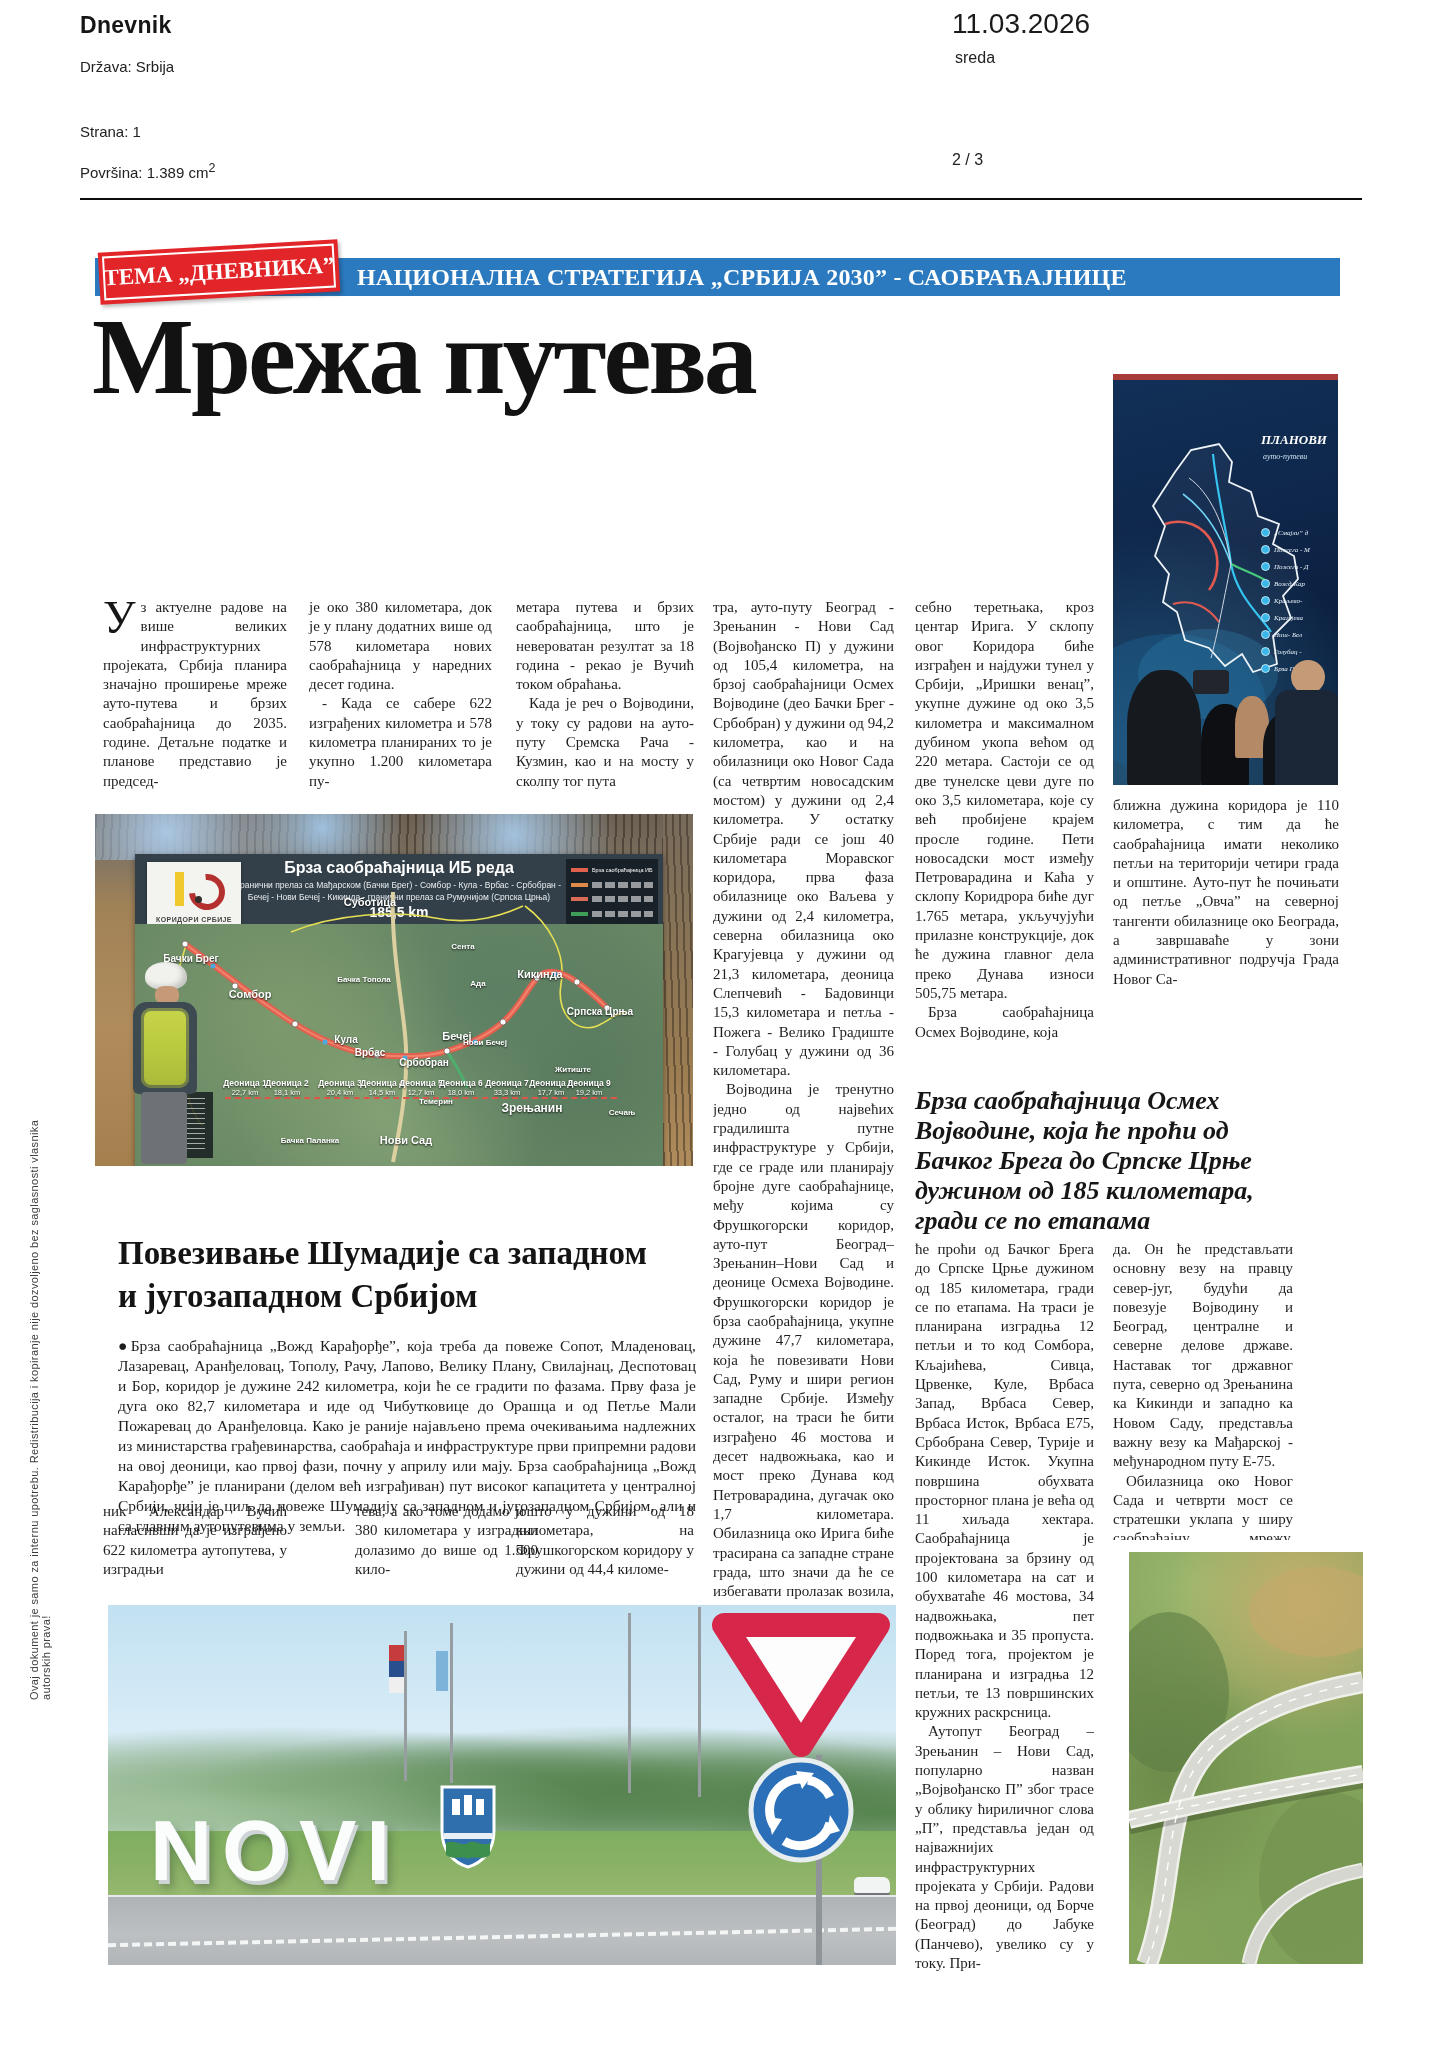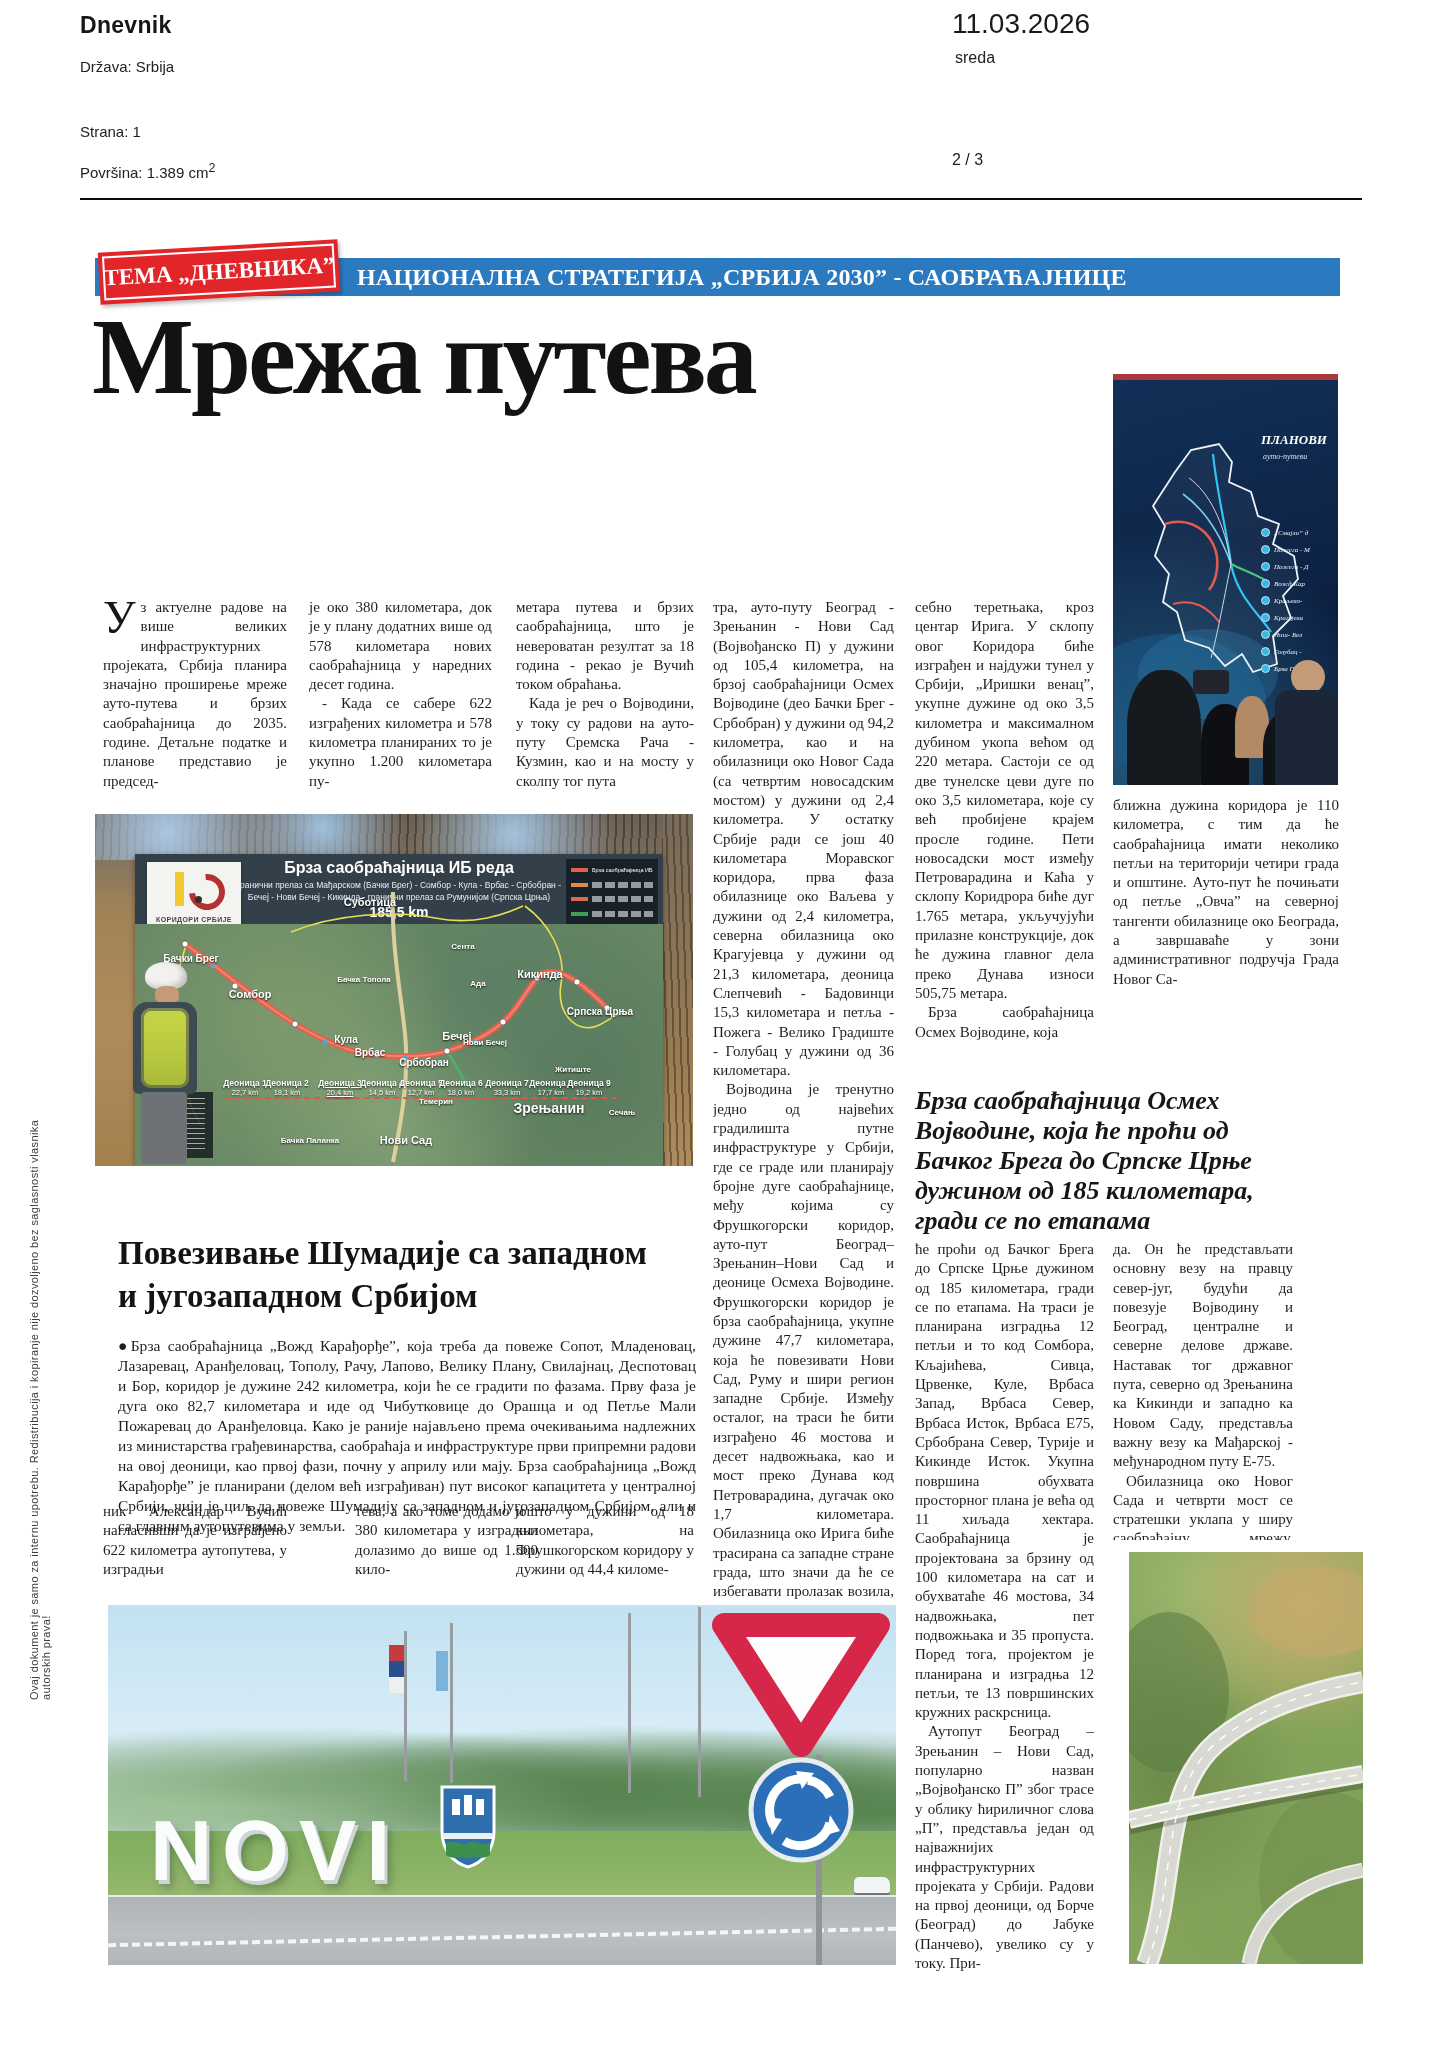--- a/index.html
+++ b/index.html
@@ -347,35 +347,35 @@
     <span class="town" style="left:329px;top:248px;font-size:10px;">Србобран</span>
     <span class="town" style="left:362px;top:222px;font-size:11px;">Бечеј</span>
     <span class="town" style="left:390px;top:228px;font-size:8px;">Нови Бечеј</span>
     <span class="town" style="left:445px;top:160px;font-size:11px;">Кикинда</span>
     <span class="town" style="left:505px;top:197px;font-size:10px;">Српска Црња</span>
     <span class="town" style="left:269px;top:165px;font-size:8px;">Бачка Топола</span>
     <span class="town" style="left:368px;top:132px;font-size:8px;">Сента</span>
     <span class="town" style="left:383px;top:169px;font-size:8px;">Ада</span>
     <span class="town" style="left:311px;top:326px;font-size:11px;">Нови Сад</span>
     <span class="town" style="left:215px;top:326px;font-size:8px;">Бачка Паланка</span>
-    <span class="town" style="left:454px;top:294px;font-size:14px;">Зрењанин</span>
+    <span class="town" style="left:437px;top:294px;font-size:12px;">Зрењанин</span>
     <span class="town" style="left:527px;top:298px;font-size:8px;">Сечањ</span>
     <span class="town" style="left:341px;top:287px;font-size:8px;">Темерин</span>
     <span class="town" style="left:478px;top:255px;font-size:8px;">Житиште</span>
 
     <div class="dashline"></div>
     <div class="sect" style="left:150px;top:264px;">
         <div class="nm">Деоница 1</div>
         <div class="km">22,7 km</div>
       </div>
     <div class="sect" style="left:192px;top:264px;">
         <div class="nm">Деоница 2</div>
         <div class="km">18,1 km</div>
       </div>
-    <div class="sect" style="left:245px;top:264px;text-decoration:underline;">
+    <div class="sect" style="left:245px;top:264px;">
         <div class="nm">Деоница 3</div>
         <div class="km">20,4 km</div>
       </div>
     <div class="sect" style="left:287px;top:264px;">
         <div class="nm">Деоница 4</div>
         <div class="km">14,5 km</div>
       </div>
     <div class="sect" style="left:326px;top:264px;">
         <div class="nm">Деоница 5</div>
         <div class="km">12,7 km</div>

